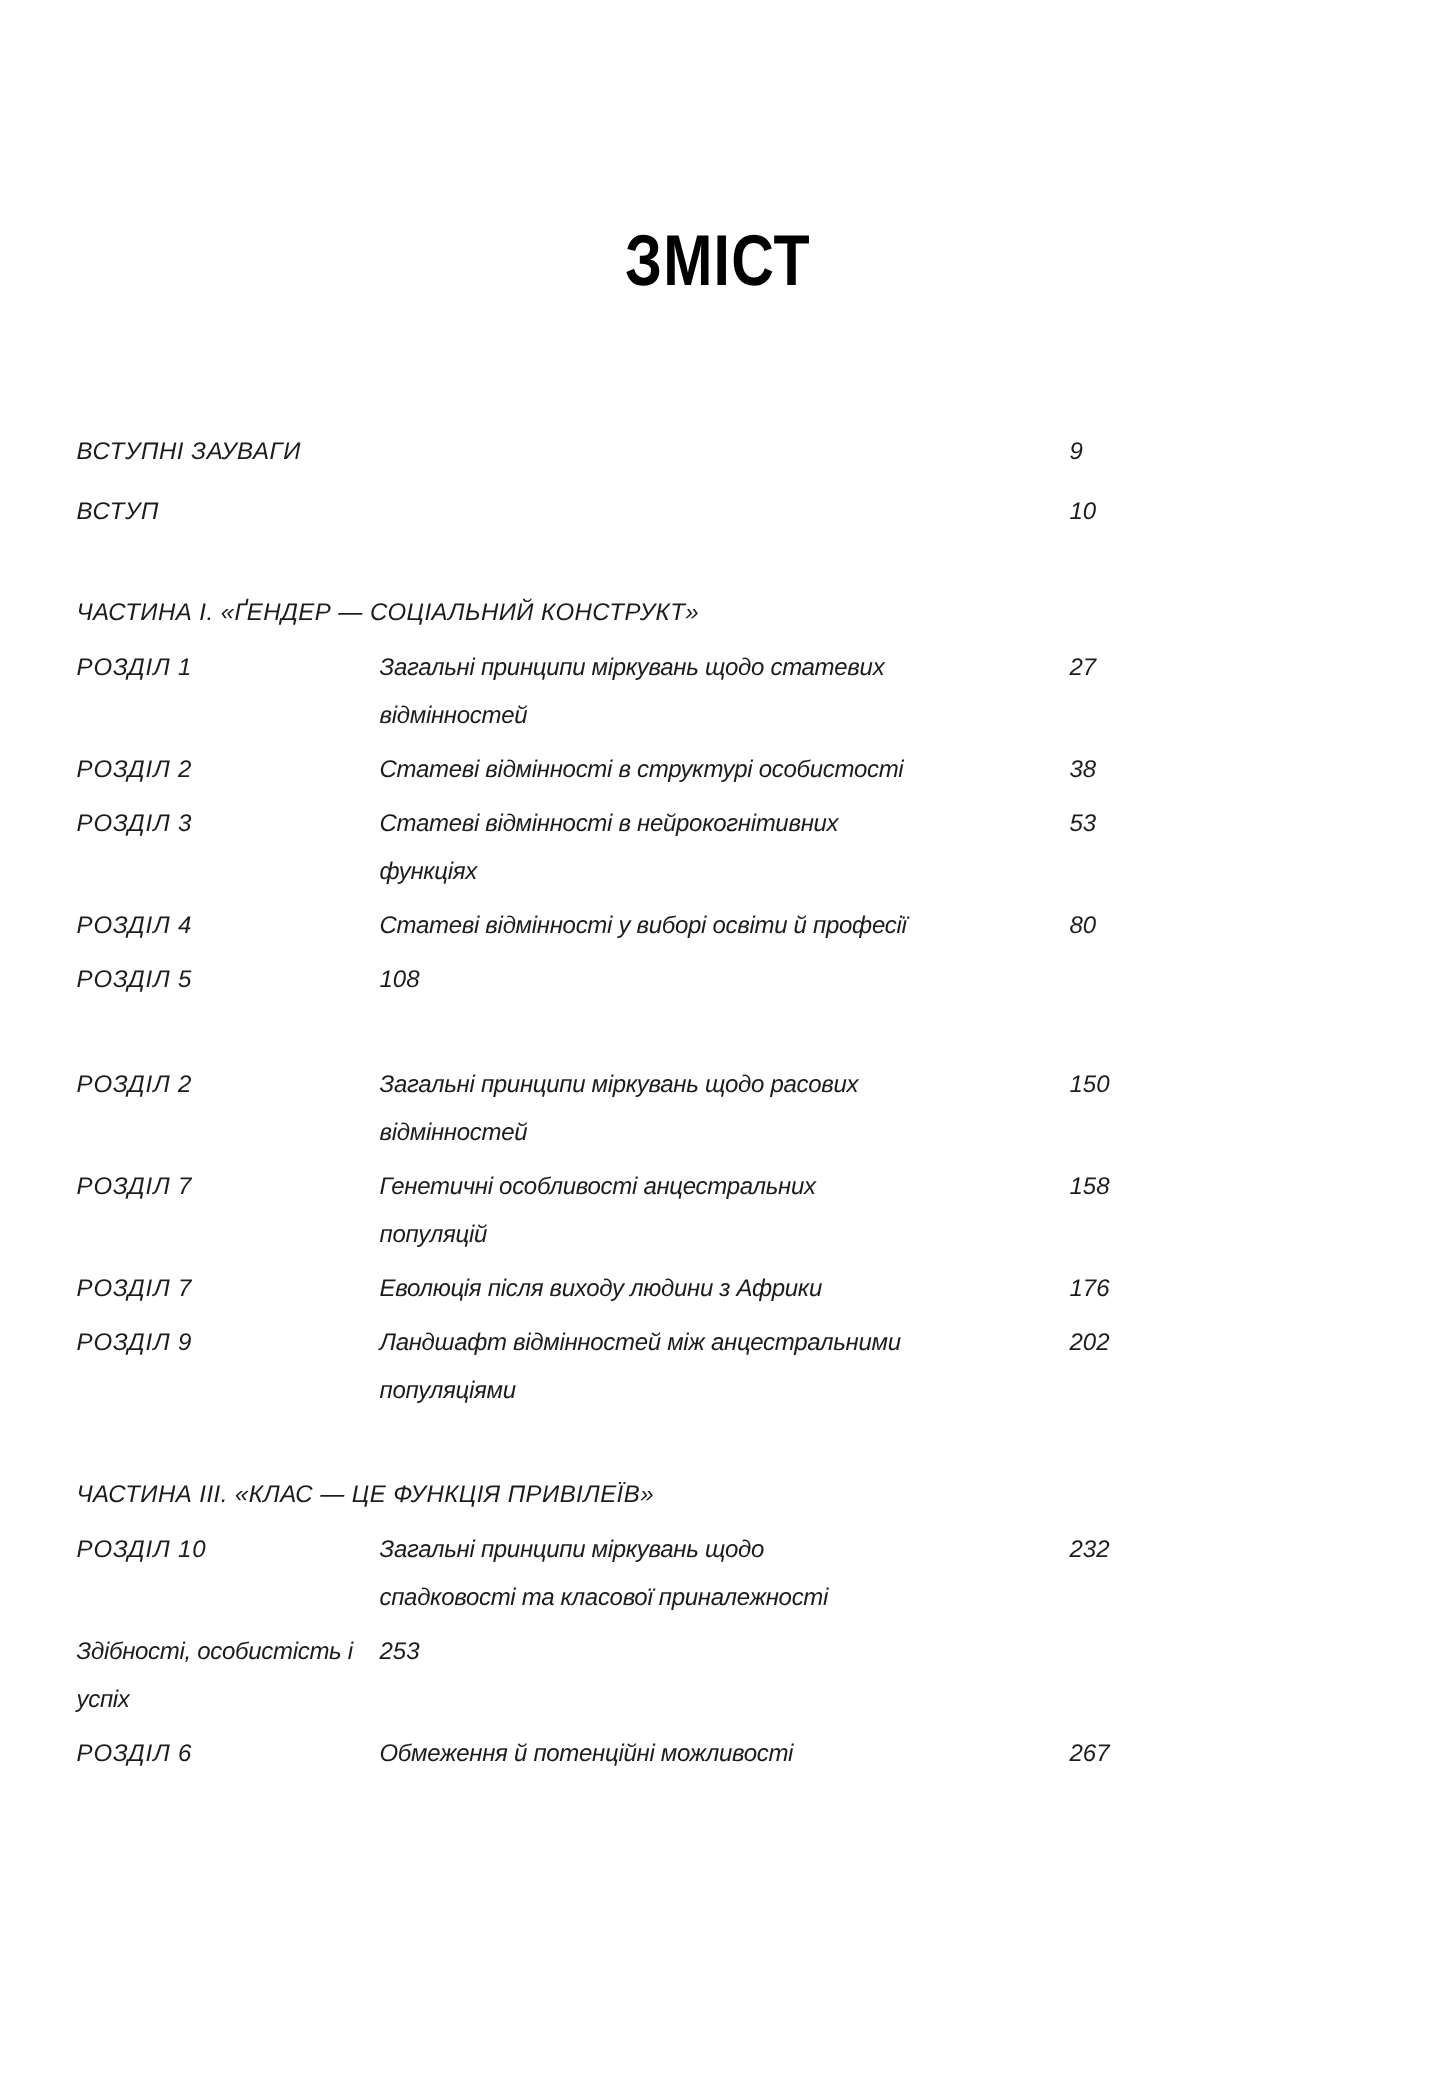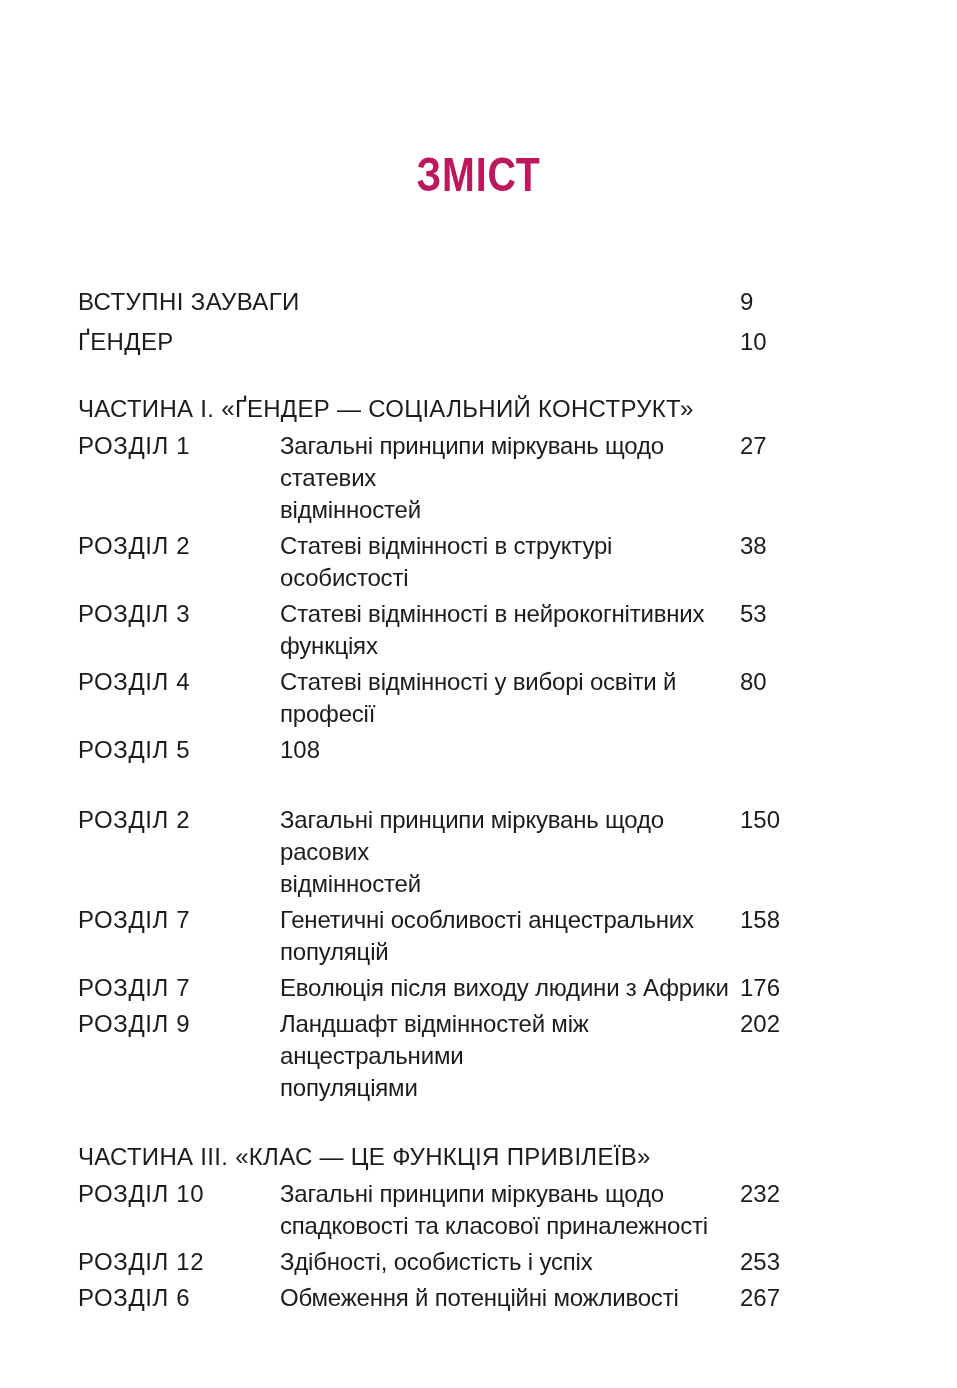--- a/index.html
+++ b/index.html
@@ -14,32 +14,33 @@
     font-family: "Liberation Sans", sans-serif;
     color: #1c1c1c;
     overflow: hidden;
   }
   .doc-title {
     padding-top: 148px;
     text-align: center;
     font-size: 48px;
     line-height: 54px;
     font-weight: 700;
-    color: #be185d;
+    color: #000000;
     letter-spacing: 1px;
   }
   .doc-title .condensed {
     display: inline-block;
     transform: scaleX(0.82);
     transform-origin: center;
   }
   .toc {
-    margin: 86px 120px 0 78px;
-    font-size: 24px;
+    margin: 86px 120px 0 51px;
+    font-size: 16px;
     letter-spacing: -0.2px;
+    font-style: italic;
   }
   .front-row {
     display: grid;
     grid-template-columns: 662px 1fr;
     line-height: 28px;
     margin-bottom: 12px;
   }
   .front-label {
     text-transform: none;
     letter-spacing: 0.4px;
@@ -77,21 +78,21 @@
   <span class="condensed">ЗМІСТ</span>
 </div>
 
 <div class="toc">
 
   <div class="front-row">
     <span class="front-label">ВСТУПНІ ЗАУВАГИ</span>
     <span class="page-num">9</span>
   </div>
   <div class="front-row">
-    <span class="front-label">ҐЕНДЕР</span>
+    <span class="front-label">ВСТУП</span>
     <span class="page-num">10</span>
   </div>
 
   <div class="part">
     <div class="part-heading">ЧАСТИНА І. «ҐЕНДЕР — СОЦІАЛЬНИЙ КОНСТРУКТ»</div>
 
     <div class="chapter-row">
       <span class="chap-label">РОЗДІЛ 1</span>
       <span class="chap-title">Загальні принципи міркувань щодо статевих
 відмінностей</span>
@@ -149,21 +150,20 @@
   <div class="part">
     <div class="part-heading">ЧАСТИНА ІІІ. «КЛАС — ЦЕ ФУНКЦІЯ ПРИВІЛЕЇВ»</div>
 
     <div class="chapter-row">
       <span class="chap-label">РОЗДІЛ 10</span>
       <span class="chap-title">Загальні принципи міркувань щодо
 спадковості та класової приналежності</span>
       <span class="page-num">232</span>
     </div>
     <div class="chapter-row">
-      <span class="chap-label">РОЗДІЛ 12</span>
       <span class="chap-title">Здібності, особистість і успіх</span>
       <span class="page-num">253</span>
     </div>
     <div class="chapter-row">
       <span class="chap-label">РОЗДІЛ 6</span>
       <span class="chap-title">Обмеження й потенційні можливості</span>
       <span class="page-num">267</span>
     </div>
   </div>
 

